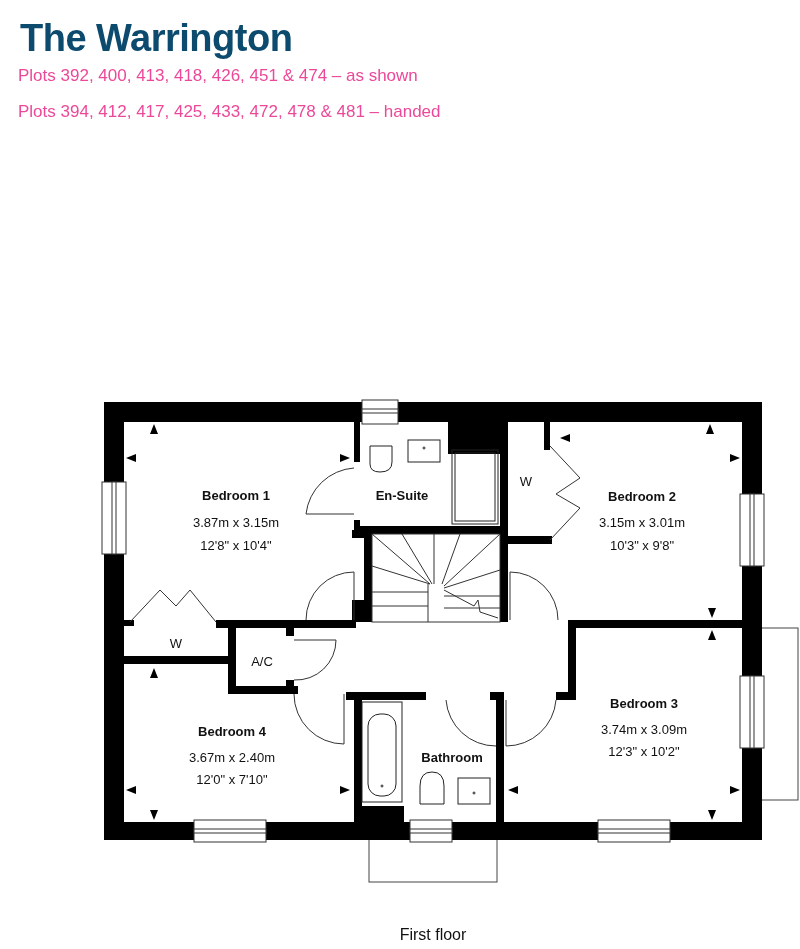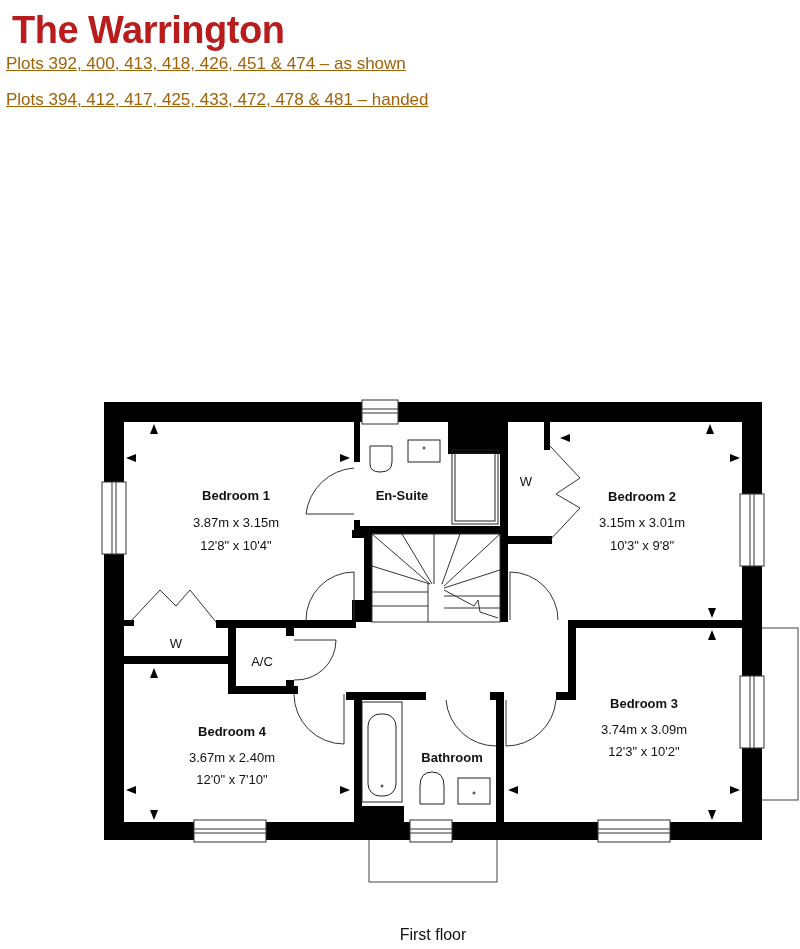--- a/index.html
+++ b/index.html
@@ -1,18 +1,18 @@
 <!DOCTYPE html>
 <html><head>
 <meta charset="utf-8">
 <style>
   html, body { margin:0; padding:0; background:#ffffff; }
   body { width:800px; height:949px; position:relative; overflow:hidden; font-family:"Liberation Sans", sans-serif; color:#111; }
-  .title { position:absolute; left:4px; top:0px; font-size:38px; font-weight:bold; color:#b91c1c; letter-spacing:-0.5px; margin:8px; line-height:44px; }
-  .sub { position:absolute; left:6px; font-size:17px; color:#a16207; margin:0;text-decoration:underline; }
+  .title { position:absolute; left:4px; top:0px; font-size:38px; font-weight:bold; color:#0c4a6e; letter-spacing:-0.5px; margin:16px; line-height:44px; }
+  .sub { position:absolute; left:6px; font-size:17px; color:#ec4899; margin:12px; }
   .sub1 { top:54px; }
   .sub2 { top:90px;text-align:right; }
   .plan { position:absolute; left:0; top:0; }
   .caption { position:absolute; left:0; width:866px; top:926px; text-align:center; font-size:16px; color:#111; }
 </style>
 </head>
 <body>
 
 <h1 class="title">The Warrington</h1>
 <p class="sub sub1">Plots 392, 400, 413, 418, 426, 451 &amp; 474 – as shown</p>

